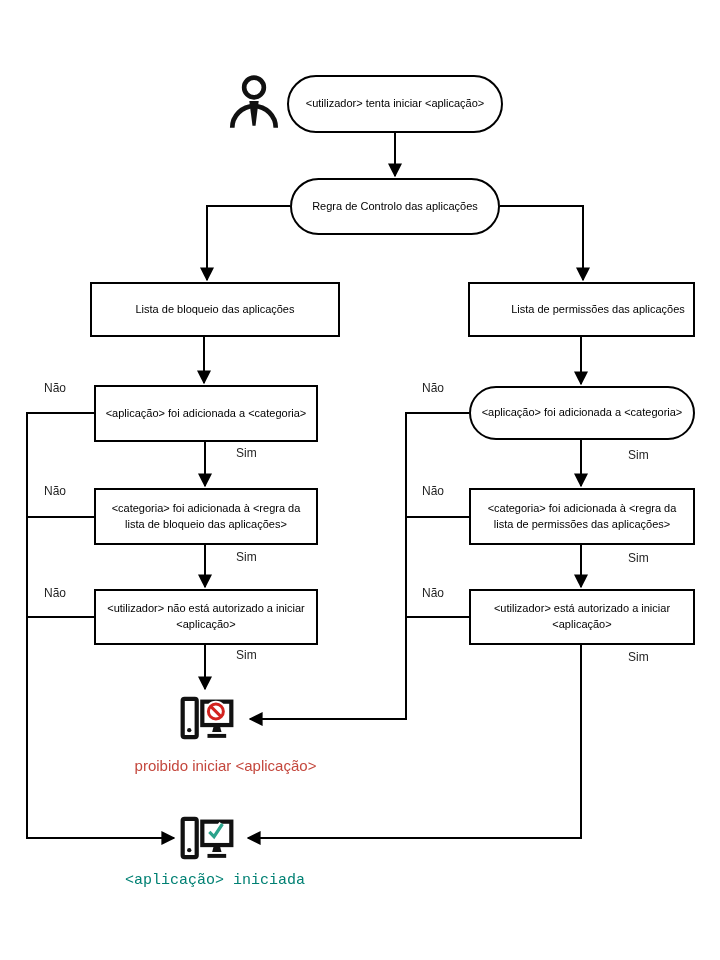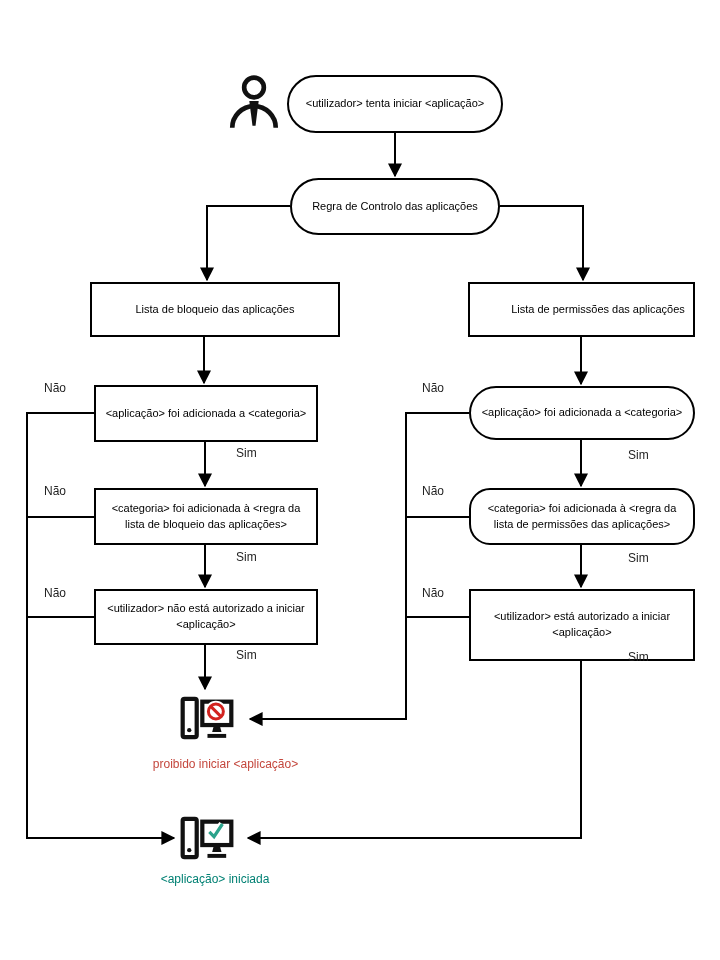--- a/index.html
+++ b/index.html
@@ -13,24 +13,24 @@
   .node{
     position:absolute;box-sizing:border-box;background:#fff;border:2px solid #000;
     display:flex;align-items:center;justify-content:center;text-align:center;
     font-size:11px;line-height:1.45;padding:3px 7px;
   }
   .pill{border-radius:29px;}
   .edge-label{
     position:absolute;font-size:12px;color:#1f1f1f;white-space:nowrap;
   }
   .result{
-    position:absolute;font-size:12px;text-align:center;white-space:nowrap;
+    position:absolute;font-size:15px;text-align:center;white-space:nowrap;
   }
   .denied-text{color:var(--denied-text,#c4473d);}
-  .started-text{color:var(--started-text,#008073);}
+  .started-text{color:var(--started-text,#008073);font-family:Liberation Mono, monospace;}
   .icon{position:absolute;}
   .ink{stroke:#111;stroke-width:4.5;fill:#fff;}
   .ink-fill{fill:#111;stroke:none;}
   .halo{stroke:#fff;fill:none;}
   .sign-denied{stroke:var(--prohibited-sign,#d2231f);fill:none;}
   .sign-denied-fill{stroke:var(--prohibited-sign,#d2231f);fill:#fff;}
   .sign-check{stroke:var(--check-sign,#2ba38b);fill:none;}
 </style>
 </head>
 <body>
@@ -89,24 +89,24 @@
   <div class="node" style="left:94px;top:488px;width:224px;height:57px;">
     <span>&lt;categoria&gt; foi adicionada à &lt;regra da lista de bloqueio das aplicações&gt;</span>
   </div>
   <div class="node" style="left:94px;top:589px;width:224px;height:56px;">
     <span>&lt;utilizador&gt; não está autorizado a iniciar &lt;aplicação&gt;</span>
   </div>
 
   <div class="node pill" style="left:469px;top:386px;width:226px;height:54px;border-radius:27px;">
     <span>&lt;aplicação&gt; foi adicionada a &lt;categoria&gt;</span>
   </div>
-  <div class="node" style="left:469px;top:488px;width:226px;height:57px;border-radius:21px;">
+  <div class="node" style="left:469px;top:488px;width:226px;height:57px;">
     <span>&lt;categoria&gt; foi adicionada à &lt;regra da lista de permissões das aplicações&gt;</span>
   </div>
-  <div class="node" style="left:469px;top:589px;width:226px;height:72px;">
+  <div class="node" style="left:469px;top:589px;width:226px;height:56px;">
     <span>&lt;utilizador&gt; está autorizado a iniciar &lt;aplicação&gt;</span>
   </div>
 
   <span class="edge-label" style="left:44px;top:381px;">Não</span>
   <span class="edge-label" style="left:44px;top:484px;">Não</span>
   <span class="edge-label" style="left:44px;top:586px;">Não</span>
   <span class="edge-label" style="left:236px;top:446px;">Sim</span>
   <span class="edge-label" style="left:236px;top:550px;">Sim</span>
   <span class="edge-label" style="left:236px;top:648px;">Sim</span>
   <span class="edge-label" style="left:422px;top:381px;">Não</span>

